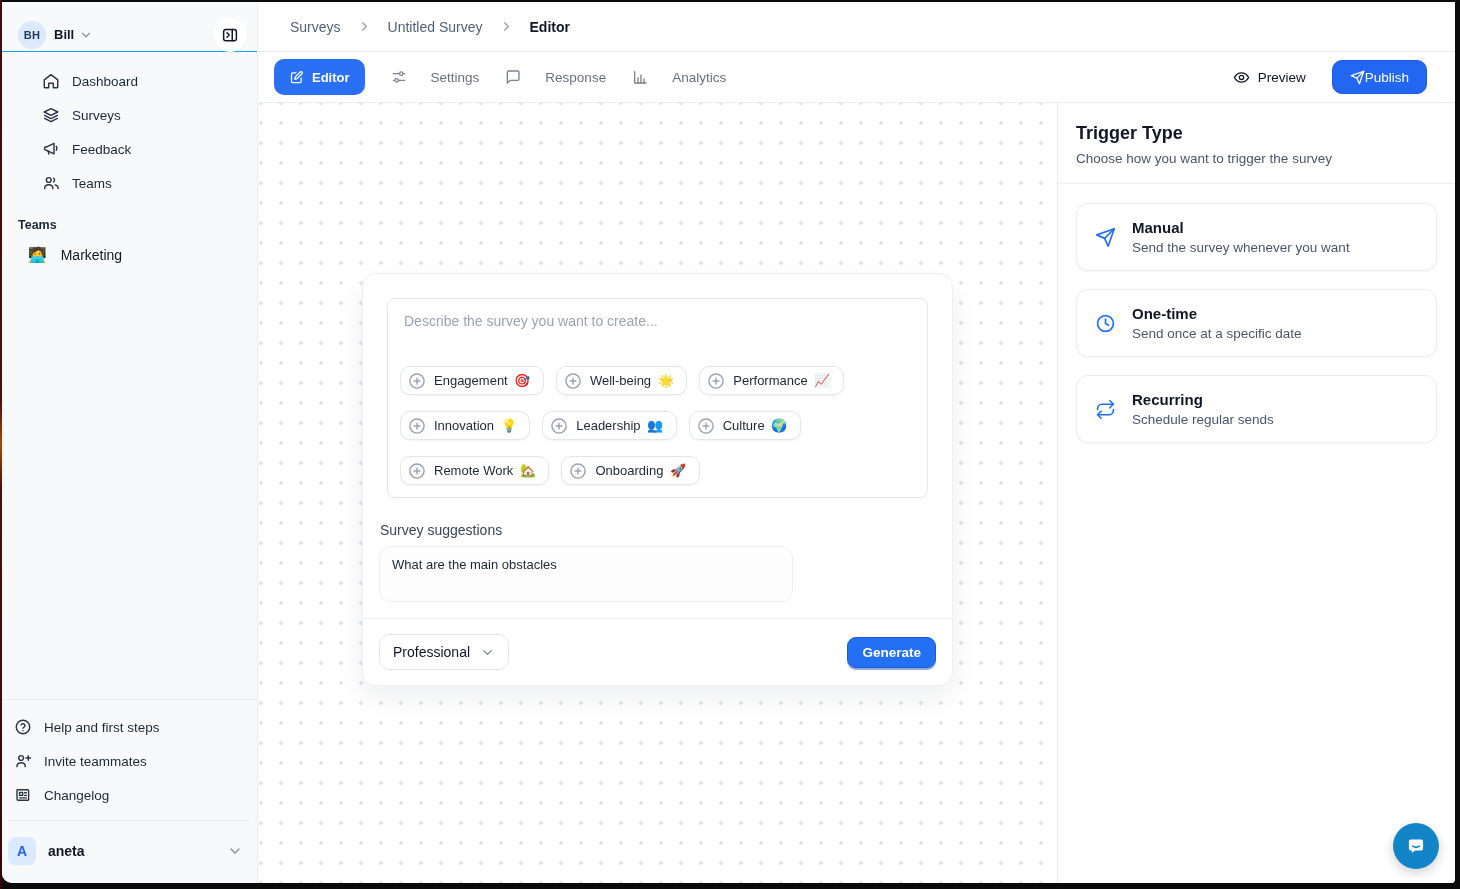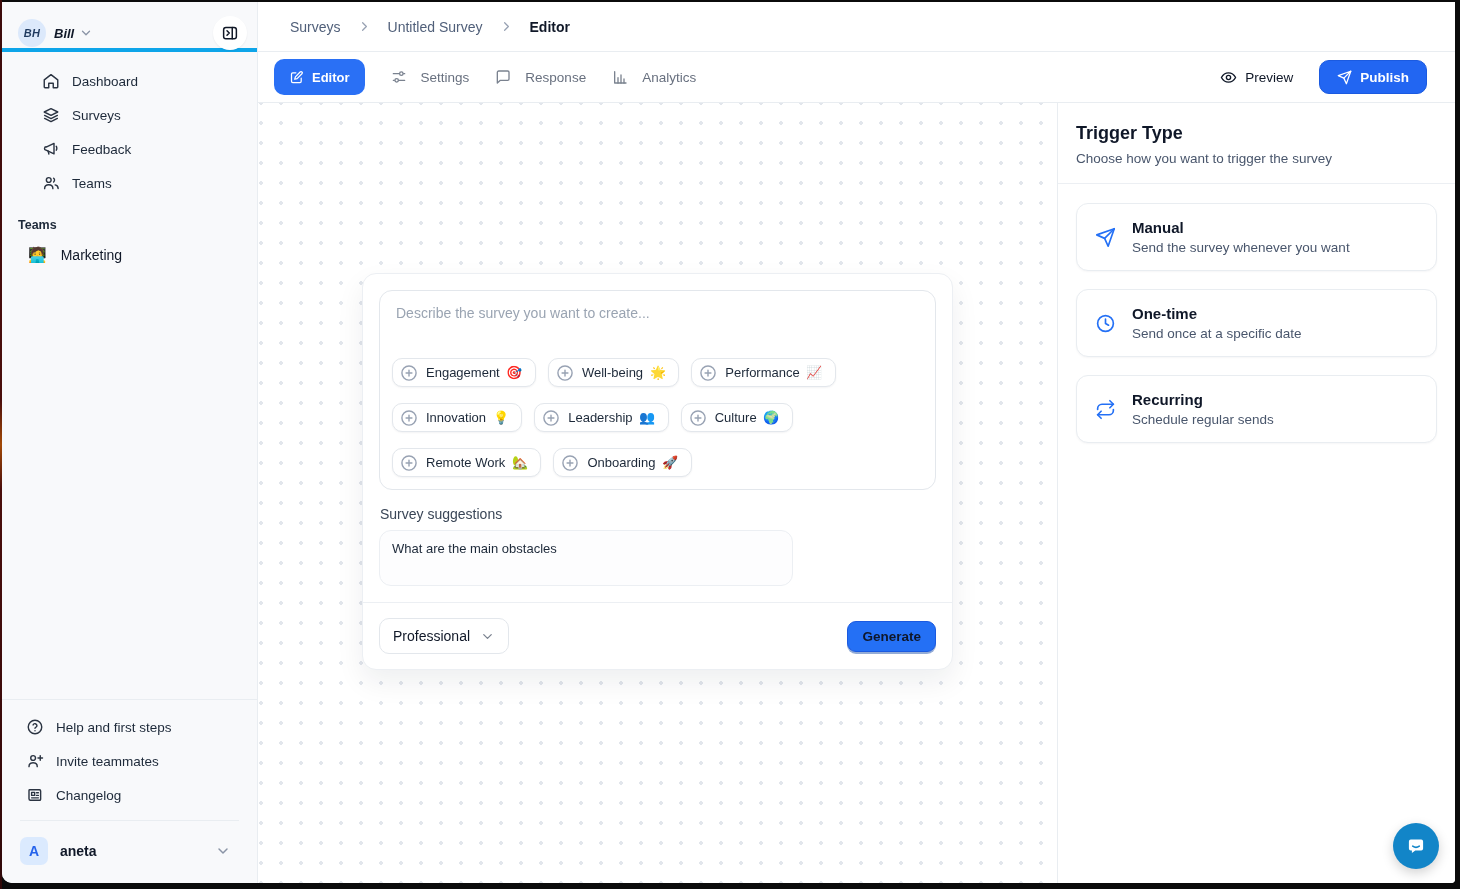--- a/index.html
+++ b/index.html
@@ -5,80 +5,80 @@
   * { margin:0; padding:0; box-sizing:border-box; }
   html,body { width:1460px; height:889px; overflow:hidden; }
   body { background:#0b0b0b; position:relative; font-family:"Liberation Sans", sans-serif; color:#101828; }
   .frame-left { position:absolute; left:0; top:0; bottom:0; width:2px;
     background:linear-gradient(#3c0b0b 0%, #4a0e0c 45%, #a34a07 50%, #4a0e0c 55%, #300909 100%); z-index:60; }
   .app { position:absolute; left:2px; top:2px; right:5px; bottom:6px; background:#fff;
     border-bottom-left-radius:10px; border-bottom-right-radius:4px; overflow:hidden; display:flex; }
 
   
   .sidebar { width:256px; flex:0 0 256px; background:#f8f9fb; border-right:1px solid #e9edf1; display:flex; flex-direction:column; }
-  .sb-header { height:50px; flex:0 0 50px; display:flex; align-items:center; padding:16px 10px 0 16px; border-bottom:4px solid #0ea5e9;font-style:italic; }
+  .sb-header { height:50px; flex:0 0 50px; display:flex; align-items:center; padding:16px 10px 0 16px; border-bottom:1px solid #0ea5e9; }
   .avatar-circle { width:28px; height:28px; border-radius:50%; background:#dce9fb; color:#1f3a5f; font-size:11px; font-weight:bold;
     display:flex; align-items:center; justify-content:center; letter-spacing:.2px; }
   .sb-user-name { font-size:13px; font-weight:bold; margin-left:8px; color:#101828; }
   .sb-header .chev { color:#8a94a6; margin-left:5px; }
   .sb-toggle { margin-left:auto; width:34px; height:34px; border-radius:50%; background:#fff; display:flex; align-items:center; justify-content:center;
     color:#111827; box-shadow:0 1px 2px rgba(16,24,40,.06); cursor:pointer; border:none; }
   .sb-nav { padding:12px 28px 4px; }
   .sb-item { height:34px; display:flex; align-items:center; gap:12px; padding:0 12px; border-radius:8px; font-size:13.5px; color:#1d2939; cursor:pointer; }
   .sb-item .ic { color:#2b3442; display:flex; }
   .sb-section { padding:14px 16px 6px; font-size:12.5px; font-weight:bold; color:#1d2939; }
   .sb-team { height:34px; display:flex; align-items:center; gap:14px; padding:0 12px 0 14px; margin:0 12px; border-radius:8px; font-size:14px; color:#101828; cursor:pointer; }
   .sb-team .emoji { font-size:15px; }
   .sb-spacer { flex:1; }
-  .sb-footer { border-top:1px solid #e9edf1; padding:10px 12px 6px; }
+  .sb-footer { border-top:1px solid #e9edf1; padding:10px 0 6px; }
   .sb-divider { border:none; border-top:1px solid #e9edf1; margin:8px 6px; }
   .sb-account { display:flex; align-items:center; padding:8px 6px 12px 6px; cursor:pointer; }
   .avatar-square { width:28px; height:28px; border-radius:7px; background:#dbeafe; color:#2563eb; font-weight:bold; font-size:14px;
     display:flex; align-items:center; justify-content:center; }
   .sb-account-name { font-size:14px; font-weight:bold; margin-left:12px; }
   .sb-account .chev { margin-left:auto; color:#8a94a6; margin-right:8px; }
 
   
   .main { flex:1; display:flex; flex-direction:column; min-width:0; }
   .crumbbar { height:50px; flex:0 0 50px; display:flex; align-items:center; padding:0 16px 0 32px; border-bottom:1px solid #e9edf1; background:#fff; }
   .crumb { font-size:14px; color:#51607a; cursor:pointer; }
   .crumb.current { color:#101828; font-weight:bold; cursor:default; }
   .crumb-sep { color:#98a2b3; margin:0 16px; display:flex; }
 
   .tabbar { height:51px; flex:0 0 51px; display:flex; align-items:center; padding:0 16px; border-bottom:1px solid #e9edf1; background:#fff; }
   .tab-active { height:36px; display:flex; align-items:center; gap:8px; padding:0 15px; border-radius:10px; background:#2a70f5; color:#fff;
     font-size:13px; font-weight:bold; border:none; cursor:pointer; }
-  .tab { display:flex; align-items:center; gap:14px; margin-left:26px; font-size:13.5px; color:#68707f; background:none; border:none; cursor:pointer; }
+  .tab { display:flex; align-items:center; gap:24px; margin-left:26px; font-size:13.5px; color:#68707f; background:none; border:none; cursor:pointer; }
   .tab .ic { color:#7a828f; display:flex; }
   .preview-btn { margin-left:auto; display:flex; align-items:center; gap:8px; font-size:13.5px; color:#101828; background:none; border:none; cursor:pointer; }
-  .publish-btn { margin-left:26px; margin-right:12px; height:34px; display:flex; align-items:center; gap:8px; padding:0 17px; border-radius:10px;
-    background:#2266f2; color:#fff; font-size:13.5px; font-weight:bold; border:1px solid #1b5ae0; cursor:pointer; }
+  .publish-btn { margin-left:26px; margin-right:12px; height:34px; display:flex; align-items:center; gap:0; padding:0 17px; border-radius:10px;
+    background:#2266f2; color:#fff; font-size:13.5px; font-weight:normal; border:1px solid #1b5ae0; cursor:pointer; }
 
   .content { flex:1; display:flex; min-height:0; }
   .canvas { flex:1; position:relative; background-color:#fff;
     background-image:radial-gradient(#e2e6ec 1.6px, transparent 1.7px); background-size:20px 20px; background-position:13px 10px; }
 
   .composer { position:absolute; left:104px; top:170px; width:591px; background:#fff; border:1px solid #eceff3; border-radius:14px;
     box-shadow:0 12px 28px rgba(16,24,40,.07); }
-  .composer-input { margin:16px; height:200px; border:1px solid #e3e7ec; border-radius:13px; background:#fff; position:relative; padding:14px 16px; }
+  .composer-input { margin:24px; height:200px; border:1px solid #e3e7ec; border-radius:8px; background:#fff; position:relative; padding:14px 16px; }
   .placeholder { font-size:14px; color:#9aa4b2; }
   .chips { position:absolute; left:12px; right:12px; bottom:12px; display:flex; flex-wrap:wrap; gap:16px 12px; }
   .chip { height:29px; display:flex; align-items:center; gap:7px; padding:0 12px 0 6px; background:#fff; border:1px solid #e3e7ec; border-radius:10px;
     font-size:13px; color:#1d2939; box-shadow:0 1px 2px rgba(16,24,40,.05); cursor:pointer; }
   .chip .plus { color:#98a2b3; display:flex; }
   .chip .emoji { font-size:13px; }
   .sugg-label { margin:2px 17px 8px; font-size:14px; color:#3a4657; }
   .sugg-row { margin:0 16px 16px; display:flex; gap:17px; overflow:hidden; }
   .sugg-card { flex:0 0 414px; width:414px; height:56px; border:1px solid #eceff3; border-radius:12px; background:#fdfdfe; padding:10px 12px;
     font-size:13px; color:#1d2939; cursor:pointer; white-space:nowrap; overflow:hidden; }
   .composer-footer { border-top:1px solid #eceff3; padding:15px 16px; display:flex; align-items:center; justify-content:space-between; }
   .tone-select { height:36px; display:flex; align-items:center; gap:10px; padding:0 13px; border:1px solid #e3e7ec; border-radius:10px; background:#fff;
     font-size:14px; color:#101828; cursor:pointer; }
   .tone-select .chev { color:#7a828f; display:flex; }
-  .generate-btn { height:31px; padding:0 14px; border-radius:9px; background:#2470f5; color:#0f172a; font-size:13.5px; font-weight:bold;
+  .generate-btn { height:31px; padding:0 14px; border-radius:9px; background:#2470f5; color:#ffffff; font-size:13.5px; font-weight:bold;
     border:1px solid #1b5ae0; box-shadow:0 2px 0 rgba(18,70,165,.45); cursor:pointer; }
 
   
   .panel { width:398px; flex:0 0 398px; background:#fff; border-left:1px solid #e9edf1; display:flex; flex-direction:column; }
   .panel-header { padding:20px 18px 17px; border-bottom:1px solid #eceff3; }
   .panel-title { font-size:18px; font-weight:bold; color:#0f1728; }
   .panel-sub { margin-top:7px; font-size:13.5px; color:#49566c; }
   .panel-body { padding:19px 18px; display:flex; flex-direction:column; gap:18px; }
   .opt-card { border:1px solid #e9edf1; border-radius:12px; background:#fff; box-shadow:0 1px 2px rgba(16,24,40,.04);
     padding:15px 18px; display:flex; align-items:center; gap:16px; cursor:pointer; }

